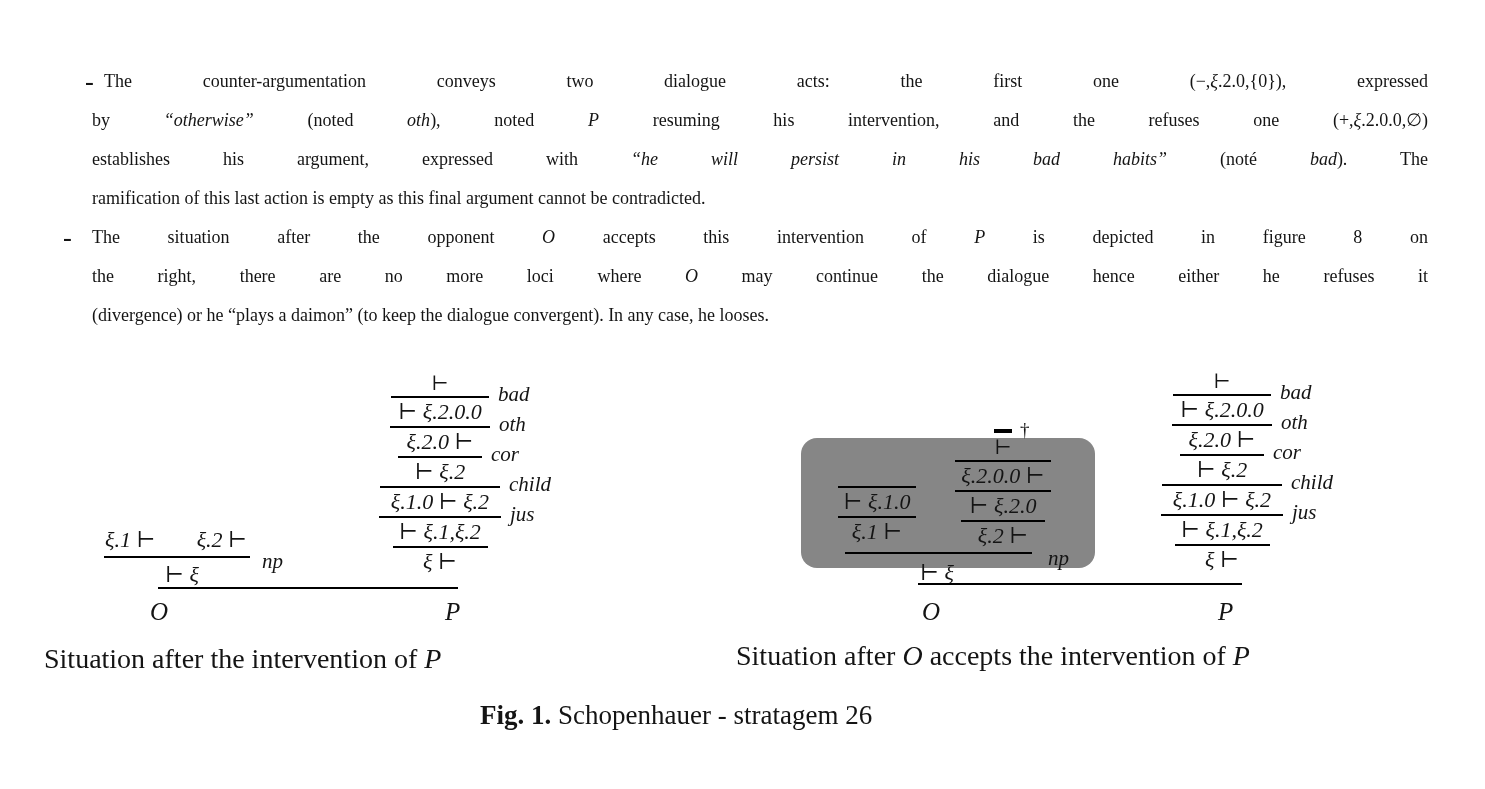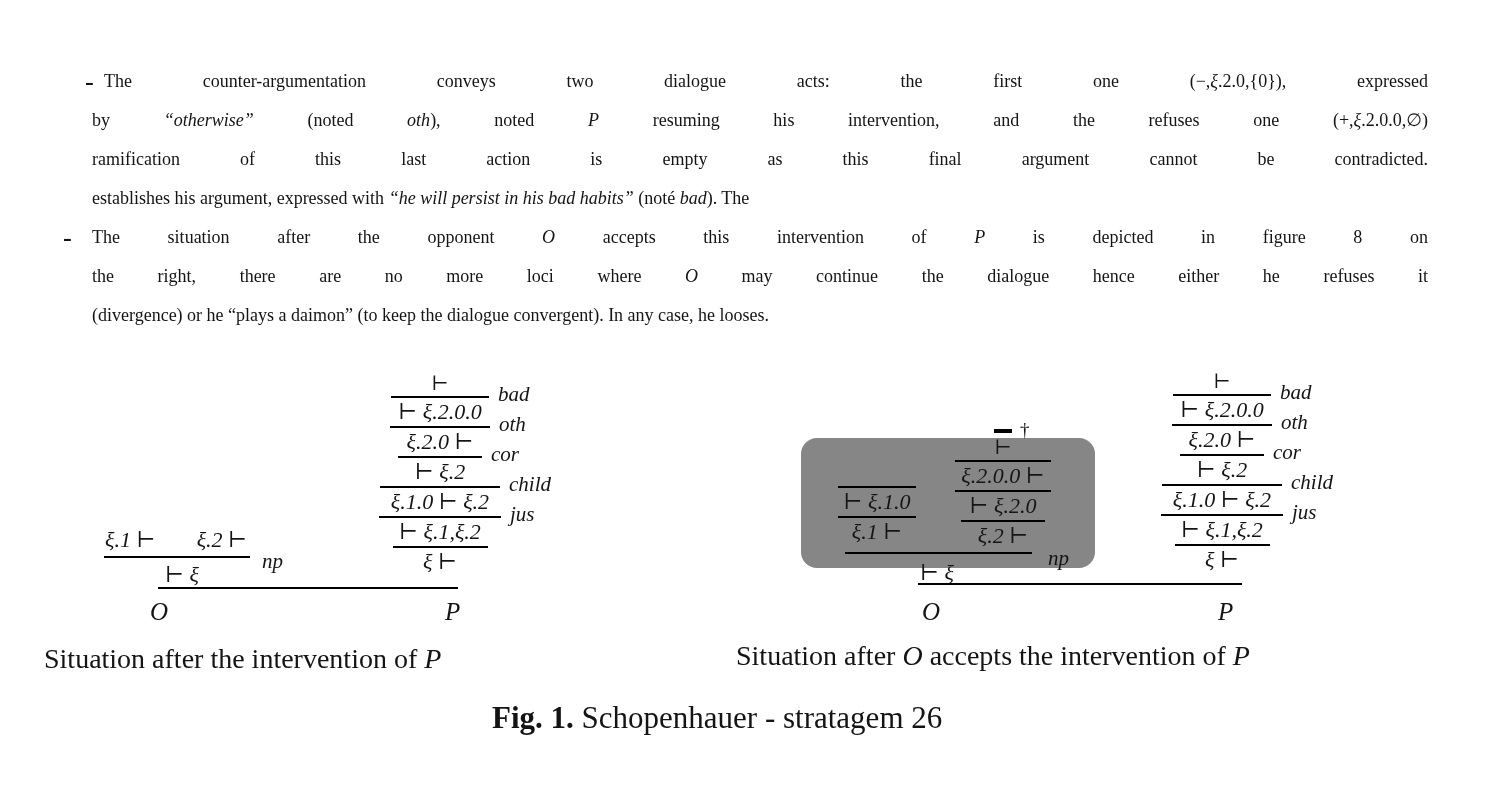--- a/index.html
+++ b/index.html
@@ -59,35 +59,35 @@
     border-radius: 16px;
   }
   .daimon-row { position: relative; width: 100%; height: 10px; }
   .dbar { position: absolute; left: calc(50% - 9px); top: 3px; width: 18px; height: 4px; background: #000; }
   .dagger { position: absolute; left: calc(50% + 17px); top: -7px; font-size: 19px; font-style: normal; }
 
   
   .caption { position: absolute; font-size: 28px; }
   #caption-left  { left: 44px;  top: 643px; }
   #caption-right { left: 736px; top: 640px; }
-  #fig-caption   { position: absolute; left: 492px; top: 700px; font-size: 31px; }
+  #fig-caption   { position: absolute; left: 480px; top: 700px; font-size: 27px; }
 </style>
 </head>
 <body>
 
 <div class="page">
 
   <section class="body-text">
     <div class="item item1">
       <span class="marker">-</span>
       <div class="lines">
           <div class="tline"><span>The counter-argumentation conveys two dialogue acts: the first one (−,</span><span class="it">ξ</span><span>.2.0,{0}), expressed</span></div>
           <div class="tline"><span>by </span><span class="it">“otherwise”</span><span> (noted </span><span class="it">oth</span><span>), noted </span><span class="it">P</span><span> resuming his intervention, and the refuses one (+,</span><span class="it">ξ</span><span>.2.0.0,∅)</span></div>
+          <div class="tline"><span>establishes his argument, expressed with </span><span class="it">“he will persist in his bad habits”</span><span> (noté </span><span class="it">bad</span><span>). The</span></div>
           <div class="tline"><span>ramification of this last action is empty as this final argument cannot be contradicted.</span></div>
-          <div class="tline"><span>establishes his argument, expressed with </span><span class="it">“he will persist in his bad habits”</span><span> (noté </span><span class="it">bad</span><span>). The</span></div>
         </div>
     </div>
     <div class="item item2">
       <span class="marker">-</span>
       <div class="lines">
           <div class="tline"><span>The situation after the opponent </span><span class="it">O</span><span> accepts this intervention of </span><span class="it">P</span><span> is depicted in figure 8 on</span></div>
           <div class="tline"><span>the right, there are no more loci where </span><span class="it">O</span><span> may continue the dialogue hence either he refuses it</span></div>
           <div class="tline"><span>(divergence) or he “plays a daimon” (to keep the dialogue convergent). In any case, he looses.</span></div>
         </div>
     </div>

